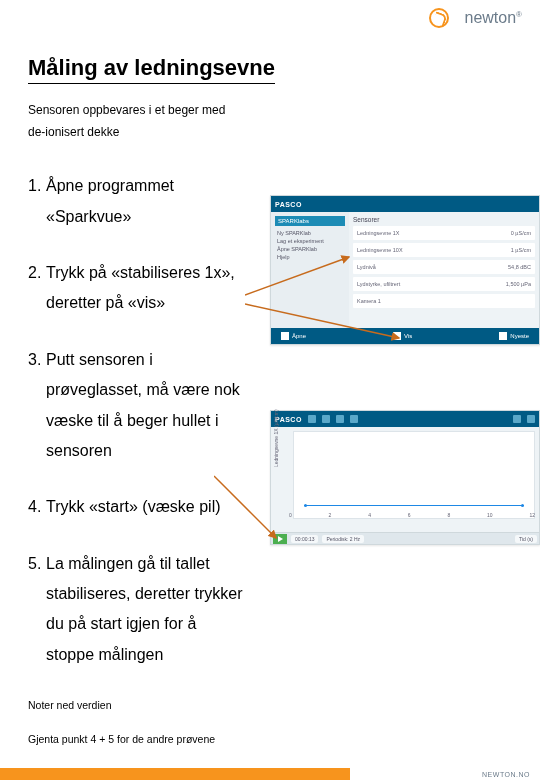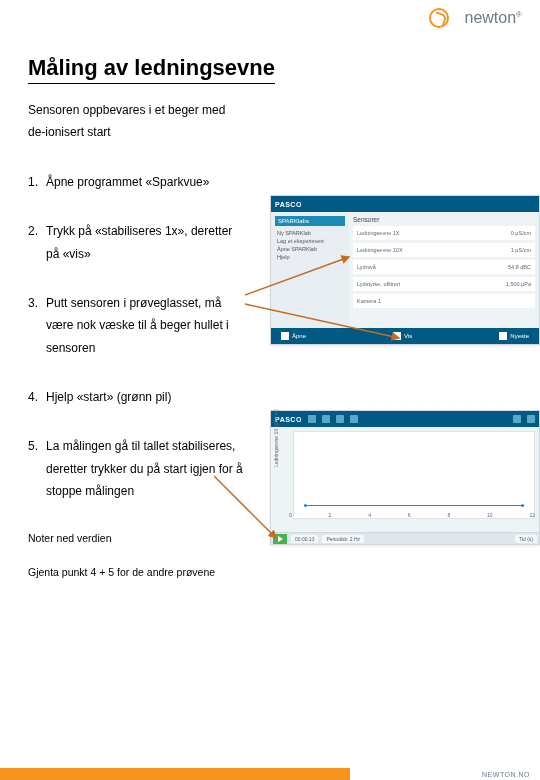--- a/index.html
+++ b/index.html
@@ -62,21 +62,21 @@
     line-height: 1.8;
     margin-bottom: 28px;
   }
   ol {
     list-style: none;
     counter-reset: item;
     width: 220px;
   }
   ol li {
     counter-increment: item;
-    font-size: 12px;
+    font-size: 16px;
     line-height: 1.9;
     margin-bottom: 26px;
     padding-left: 18px;
     position: relative;
   }
   ol li::before {
     content: counter(item) ".";
     position: absolute;
     left: 0;
   }
@@ -263,28 +263,28 @@
   <span class="logo-text">
     <span>newton</span><sup>®</sup>
   </span>
 </div>
 
 <div class="content">
   <h1>Måling av ledningsevne</h1>
 
   <div class="intro">
     <div>Sensoren oppbevares i et beger med</div>
-    <div>de-ionisert start</div>
+    <div>de-ionisert dekke</div>
   </div>
 
   <ol>
     <li>Åpne programmet «Sparkvue»</li>
     <li>Trykk på «stabiliseres 1x», deretter på «vis»</li>
     <li>Putt sensoren i prøveglasset, må være nok væske til å beger hullet i sensoren</li>
-    <li>Hjelp «start» (grønn pil)</li>
+    <li>Trykk «start» (væske pil)</li>
     <li>La målingen gå til tallet stabiliseres, deretter trykker du på start igjen for å stoppe målingen</li>
   </ol>
 
   <div class="note">Noter ned verdien</div>
   <div class="note" style="margin-top:14px">Gjenta punkt 4 + 5 for de andre prøvene</div>
 </div>
 
 <div class="screenshot shot1">
   <div class="topbar">
     <span class="brand">PASCO</span>

